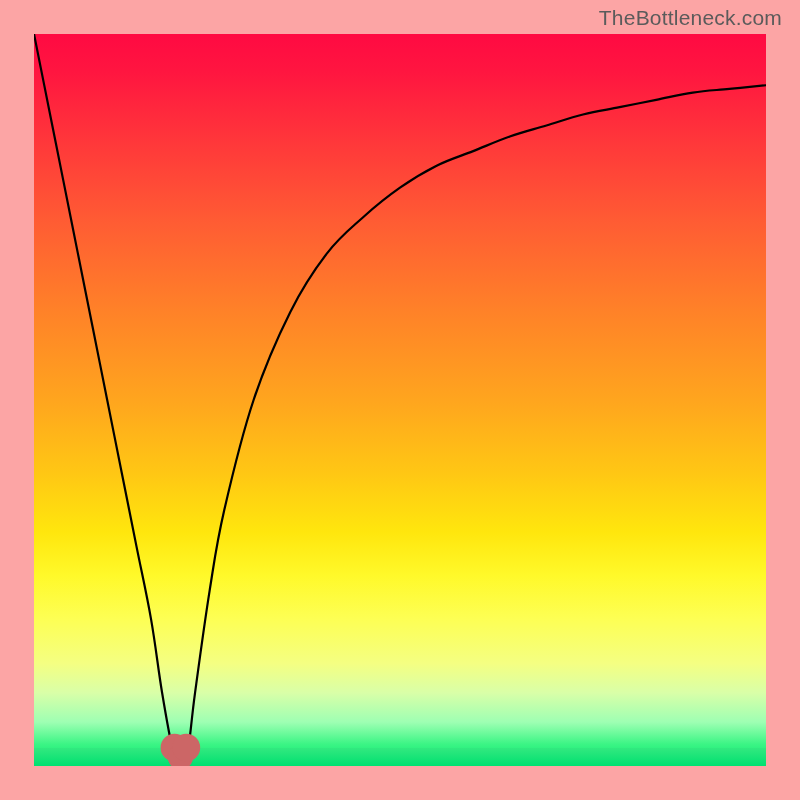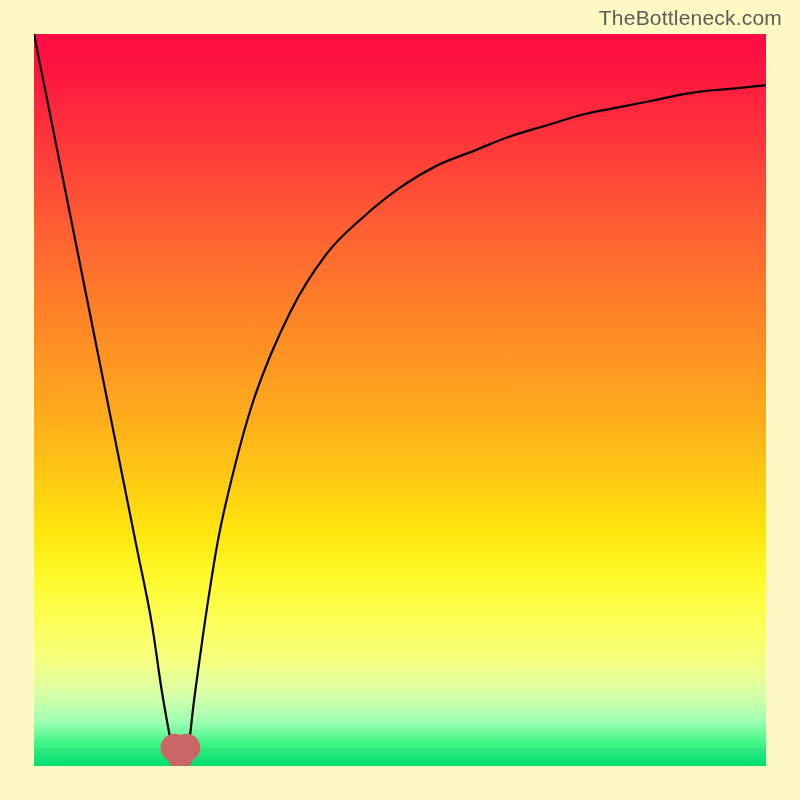--- a/index.html
+++ b/index.html
@@ -8,21 +8,21 @@
     width: 800px;
     height: 800px;
     background: #000;
     overflow: hidden;
     font-family: Arial, Helvetica, sans-serif;
   }
   .frame {
     position: absolute;
     left: 0; top: 0;
     width: 800px; height: 800px;
-    background: #fef9c3;
+    background: #fca5a5;
   }
   .plot-area {
     position: absolute;
     left: 34px;
     top: 34px;
     width: 732px;
     height: 732px;
     
     background: linear-gradient(to bottom,
       #ff0a42 0%,

